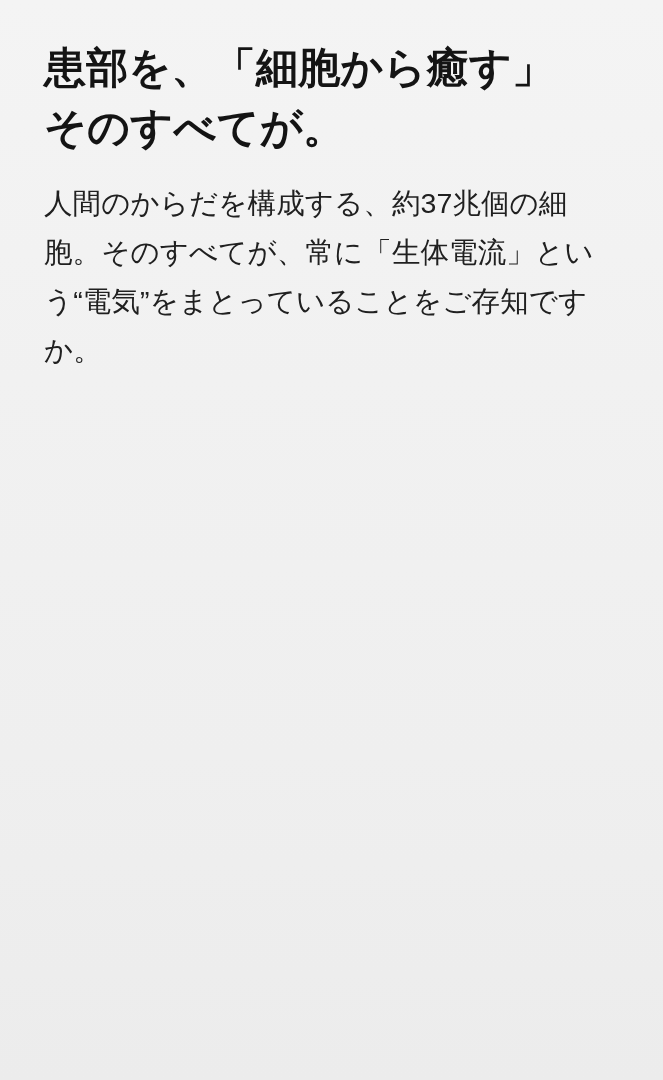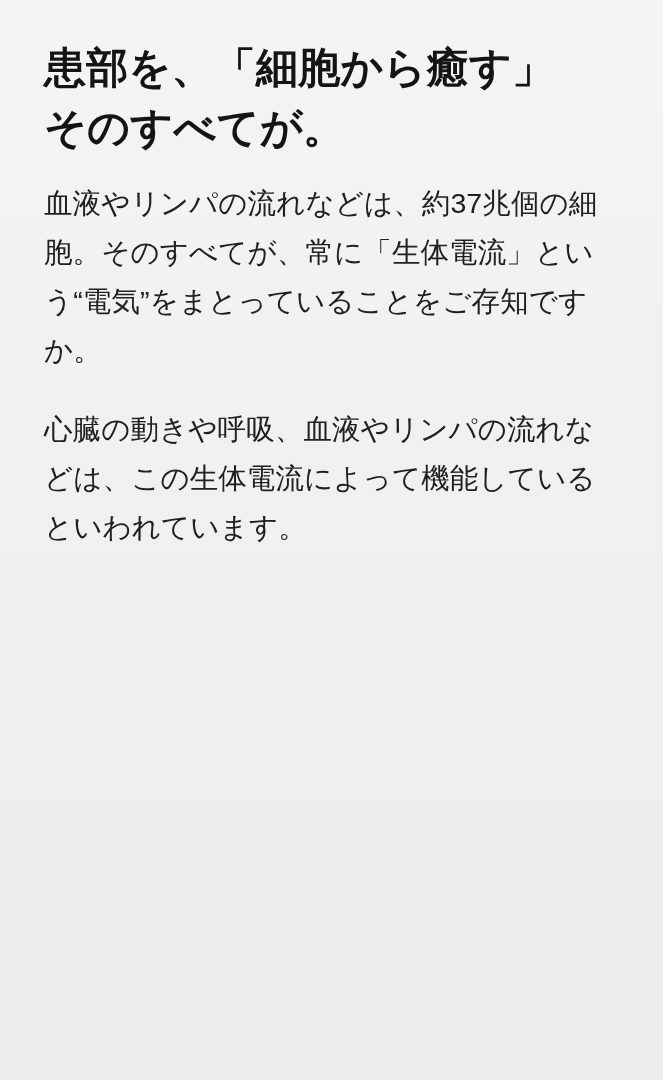--- a/index.html
+++ b/index.html
@@ -50,16 +50,15 @@
 </head>
 <body>
 
 <div class="page">
 
   <h1 class="headline">
     <span class="line">患部を、「細胞から癒す」</span>
     <span class="line">そのすべてが。</span>
   </h1>
 
-  <p class="body-block">血液やリンパの流れなどは、約37兆個の細胞。そのすべてが、常に「生体電流」という“電気”をまとっていることをご存知ですか。</p>
-  <p class="body-block">心臓の動きや呼吸、血液やリンパの流れなどは、この生体電流によって機能しているといわれています。</p>
+  <p class="body-block">人間のからだを構成する、約37兆個の細胞。そのすべてが、常に「生体電流」という“電気”をまとっていることをご存知ですか。</p>
 
 </div>
 
 </body></html>

